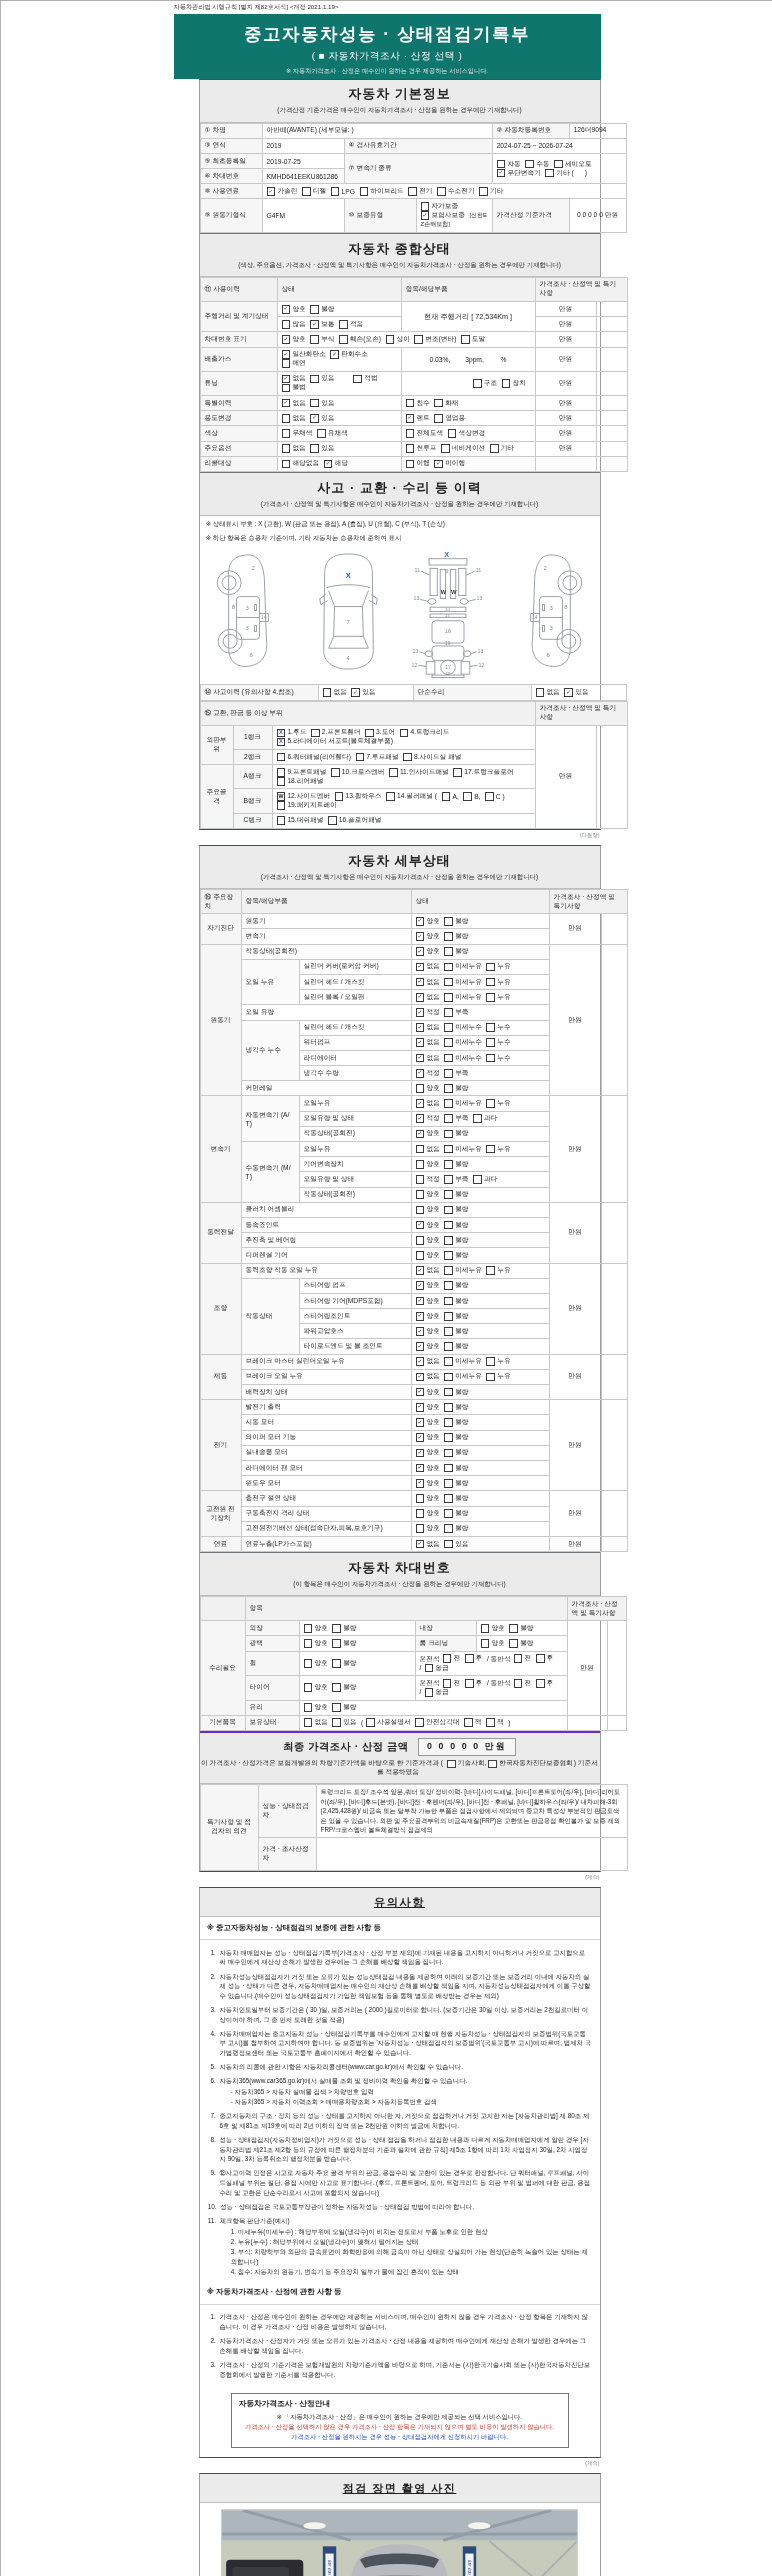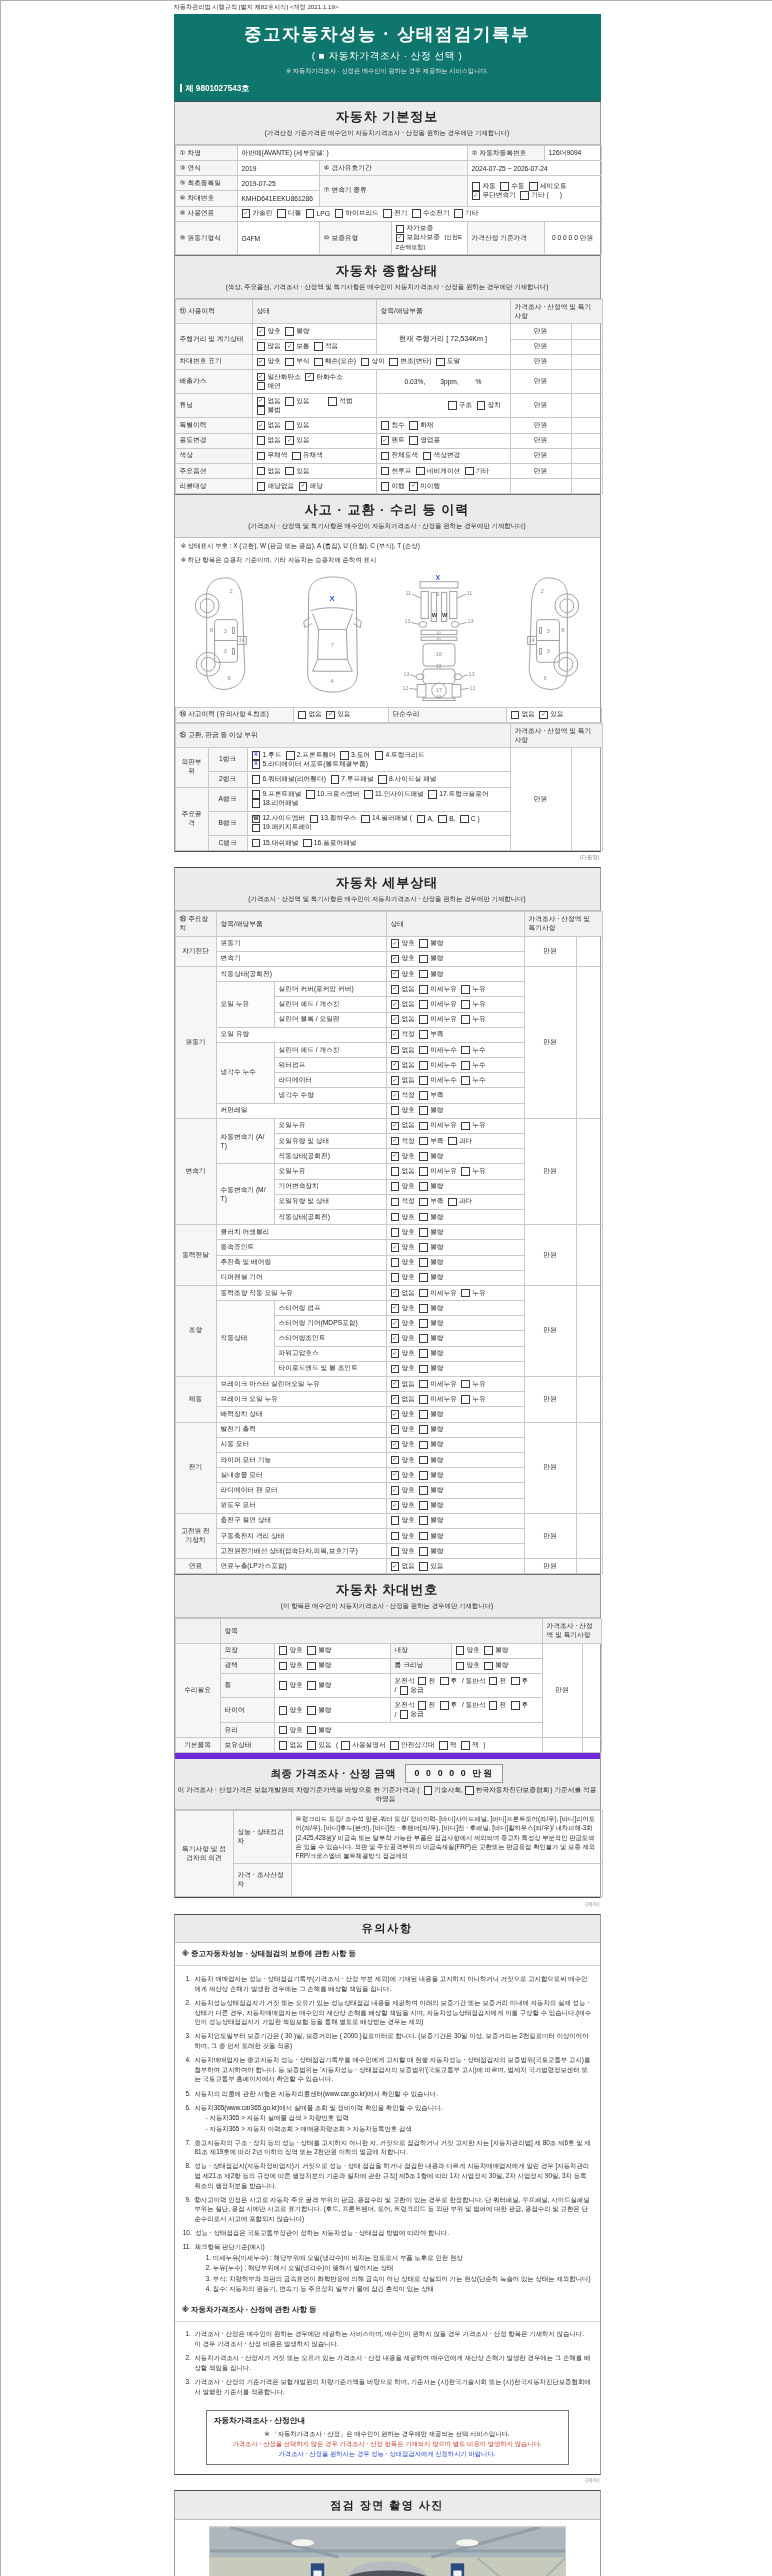--- a/index.html
+++ b/index.html
@@ -8,21 +8,21 @@
   .inner{width:427px;margin:0 auto;}
   .topnote{font-size:6.2px;color:#333;padding:2.1px 0 1.5px;}
   
   .dkband{background:#0f766e;color:#fff;padding:8.2px 0 2.1px;}
   .dk-title{text-align:center;font-size:17.5px;font-weight:bold;letter-spacing:1.5px;}
   .dk-sub{text-align:center;font-size:9.8px;margin-top:4.1px;letter-spacing:0.5px;}
   .dk-note{text-align:center;font-size:6.2px;color:#e3e3e3;margin-top:4.6px;}
   .docno{font-size:8.2px;font-weight:bold;padding:6.2px 6.2px 5.2px;text-align:left;}
   .docno .bar{display:inline-block;width:2.6px;height:7.2px;background:#fff;margin-right:3.1px;vertical-align:-1px;}
   
-  .box{border:0.5px solid #9c9c9c;border-top:1.5px solid #474c54;border-bottom:1.5px solid #474c54;margin-bottom:2.1px;background:#fff;}
+  .box{border:0.5px solid #9c9c9c;border-top:1.5px solid #474c54;border-bottom:1.5px solid #474c54;margin-bottom:2.1px;background:#fff;margin-left:25px;}
   .contmark{text-align:right;font-size:5.4px;color:#888;margin:1px 1px 6.2px;}
   .sec-head{background:#ebebeb;text-align:center;padding:5.7px 0 6.2px;border-bottom:0.5px solid #bdbdbd;}
   .sec-head.mid{border-top:1px solid #70757c;}
   .sec-title{font-size:13px;font-weight:bold;letter-spacing:1px;}
   .sec-sub{font-size:6.4px;margin-top:3.1px;color:#222;}
   
   table.t{width:100%;border-collapse:collapse;table-layout:fixed;}
   .t td{border:0.5px solid #c9c9c9;padding:2.6px 4.1px;font-size:6.7px;vertical-align:middle;word-break:break-all;}
   .t .lab{background:#f6f6f6;}
   .t .thead td{background:#f1f1f1;font-size:6.7px;}
@@ -39,29 +39,29 @@
   .gap{display:inline-block;width:14.4px;}
   
   .legend{padding:4.1px 6.2px 1px;font-size:6.4px;color:#222;}
   .diagrow{display:flex;justify-content:space-around;align-items:flex-start;padding:5.2px 2.1px 6.2px;}
   .diag text{font-family:"Liberation Sans",sans-serif;}
   
   .t .glab{background:#f6f6f6;text-align:center;font-size:6.7px;}
   .t .slab{background:#fbfbfb;font-size:6.7px;}
   .t .ilab{font-size:6.7px;}
   
-  .finalband{display:flex;align-items:center;justify-content:center;gap:9.3px;background:#ebebeb;border-top:6px solid #6d28d9;padding:5.2px 0 2.1px;}
+  .finalband{display:flex;align-items:center;justify-content:center;gap:9.3px;background:#ebebeb;border-top:2px solid #6d28d9;padding:5.2px 0 2.1px;}
   .final-label{font-size:10.3px;font-weight:bold;letter-spacing:0.5px;}
   .final-value{border:0.5px solid #999;background:#f7f7f7;padding:2.1px 8.2px;font-size:8.8px;font-weight:bold;letter-spacing:2.1px;}
   .finalnote{background:#ebebeb;text-align:center;font-size:6px;padding:1px 0 5.2px;border-bottom:0.5px solid #bdbdbd;}
   .finalnote .cb{margin:0 1px;}
   
   .t .optext{font-size:6.3px;line-height:1.5;word-break:break-all;}
   
-  .n-title{background:#ebebeb;text-align:center;font-size:11.3px;font-weight:bold;letter-spacing:1.5px;padding:6.2px 0;border-bottom:0.5px solid #bdbdbd;}
+  .n-title{background:#ebebeb;text-align:center;font-size:11.3px;font-weight:bold;letter-spacing:1.5px;padding:6.2px 0;border-bottom:0.5px solid #bdbdbd;text-decoration:underline;}
   .n-part-head{font-size:7.5px;font-weight:bold;padding:6.2px 7.2px;border-bottom:0.5px solid #d5d5d5;}
   .n-list{padding:3.1px 8.2px 5.2px;}
   .note-item{display:flex;gap:3.6px;margin:4.6px 0 0;font-size:6.4px;line-height:1.5;}
   .nno{min-width:8.2px;text-align:right;}
   .ntx{flex:1;word-break:break-all;}
   .note-sub{margin:1px 0 0 23px;font-size:6.4px;line-height:1.45;color:#222;}
   .info-box{border:0.8px solid #777;margin:8.2px 31px 9.3px;padding:5.2px 7.2px;}
   .ib-title{font-weight:bold;font-size:7.7px;margin-bottom:3.6px;}
   .ib-line{font-size:6.3px;line-height:1.55;text-align:center;}
   .ib-line.red{color:#c0392b;}
@@ -75,21 +75,20 @@
 
 <div class="sheet">
   <div class="inner">
 
     <div class="topnote">자동차관리법 시행규칙 [별지 제82호서식] &lt;개정 2021.1.19&gt;</div>
 
     <div class="dkband">
       <div class="dk-title">중고자동차성능 · 상태점검기록부</div>
       <div class="dk-sub">( ■ 자동차가격조사 · 산정 선택 )</div>
       <div class="dk-note">※ 자동차가격조사 · 산정은 매수인이 원하는 경우 제공하는 서비스입니다.</div>
-      <div class="docno"><span class="bar"></span><span>제 9801027543호</span></div>
     </div>
 
     <div class="box">
 
       <div class="sec-head">
         <div class="sec-title">자동차 기본정보</div>
         <div class="sec-sub">(가격산정 기준가격은 매수인이 자동차가격조사 · 산정을 원하는 경우에만 기재합니다)</div>
       </div>
 
       <table class="t">

